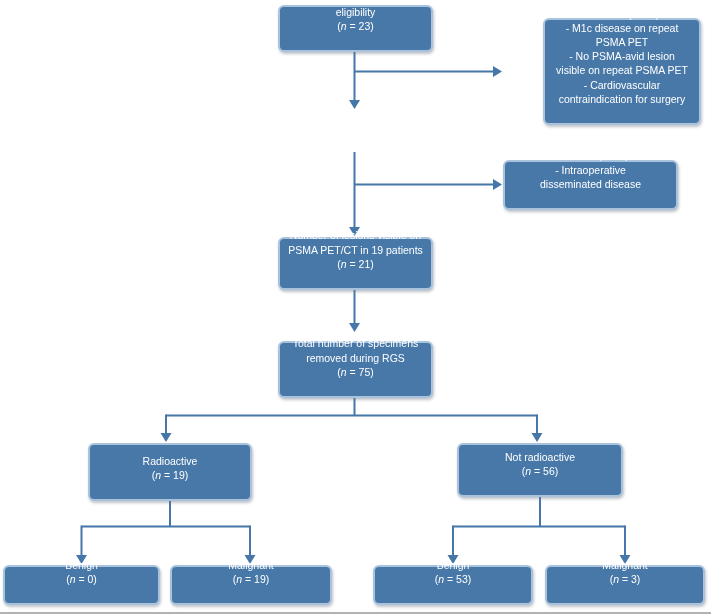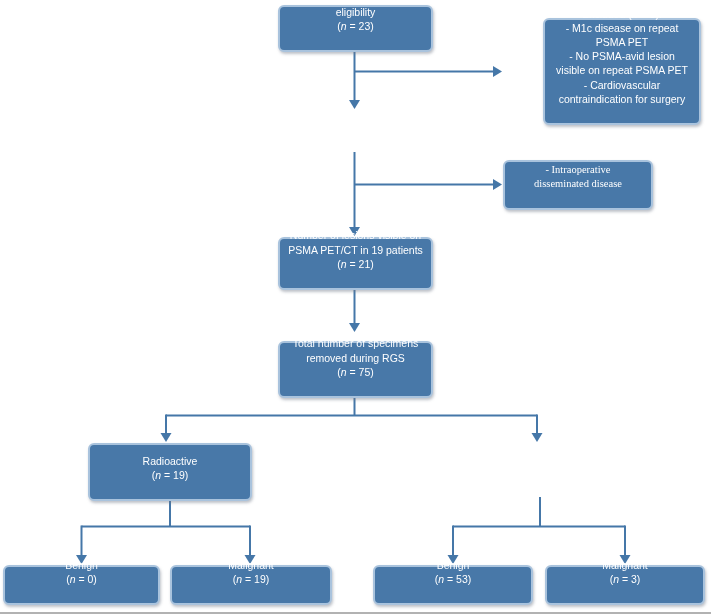--- a/index.html
+++ b/index.html
@@ -118,36 +118,39 @@
 
   <div class="box" style="left:278px; top:5px; width:155px; height:47px;">
     <span class="box-label">Patients assessed for<br>eligibility<br>(<i>n</i> = 23)</span>
   </div>
 
   <div class="box" style="left:503px; top:18px; width:158px; height:107px;margin-left:40px;">
     <span class="box-label">Excluded (<i>n</i> = 3):<br>- M1c disease on repeat<br>PSMA PET<br>- No PSMA-avid lesion<br>visible on repeat PSMA PET<br>- Cardiovascular<br>contraindication for surgery</span>
   </div>
 
 
-  <div class="box" style="left:503px; top:160px; width:150px; height:50px;font-family:Liberation Serif, serif;">
+  <div class="box" style="left:503px; top:160px; width:175px; height:50px;">
     <span class="box-label">Excluded (<i>n</i> = 1)<br>- Intraoperative<br>disseminated disease</span>
   </div>
 
   <div class="box" style="left:278px; top:237px; width:155px; height:53px;">
     <span class="box-label">Number of lesions visible on<br>PSMA PET/CT in 19 patients<br>(<i>n</i> = 21)</span>
   </div>
 
   <div class="box" style="left:278px; top:333px; width:155px; height:57px;margin-top:8px;">
     <span class="box-label">Total number of specimens<br>removed during RGS<br>(<i>n</i> = 75)</span>
   </div>
 
   <div class="box" style="left:88px; top:443px; width:164px; height:58px;">
     <span class="box-label">Radioactive<br>(<i>n</i> = 19)</span>
   </div>
 
+  <div class="box" style="left:457px; top:443px; width:166px; height:54px;">
+    <span class="box-label">Not radioactive<br>(<i>n</i> = 56)</span>
+  </div>
 
   <div class="box" style="left:3px; top:565px; width:157px; height:40px;">
     <span class="box-label">Benign<br>(<i>n</i> = 0)</span>
   </div>
 
   <div class="box" style="left:170px; top:565px; width:162px; height:40px;">
     <span class="box-label">Malignant<br>(<i>n</i> = 19)</span>
   </div>
 
   <div class="box" style="left:373px; top:565px; width:160px; height:40px;">

